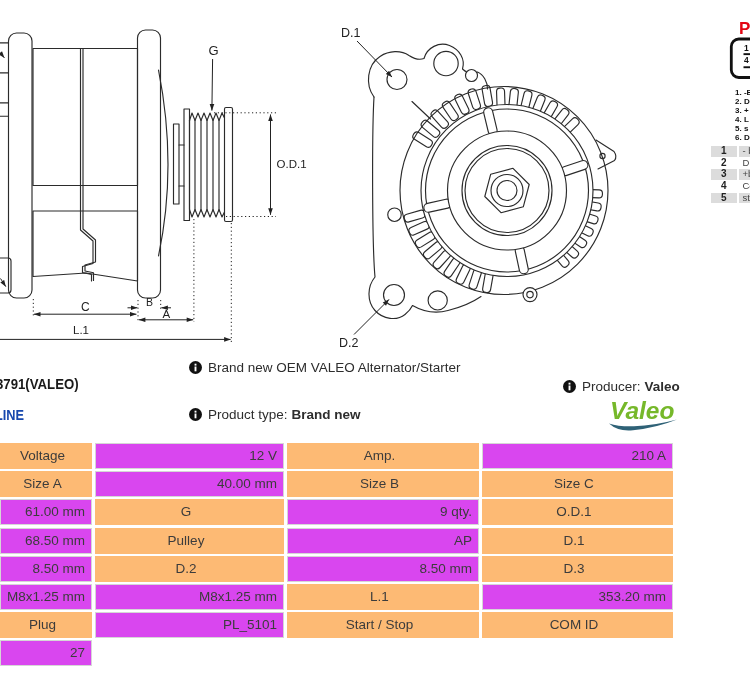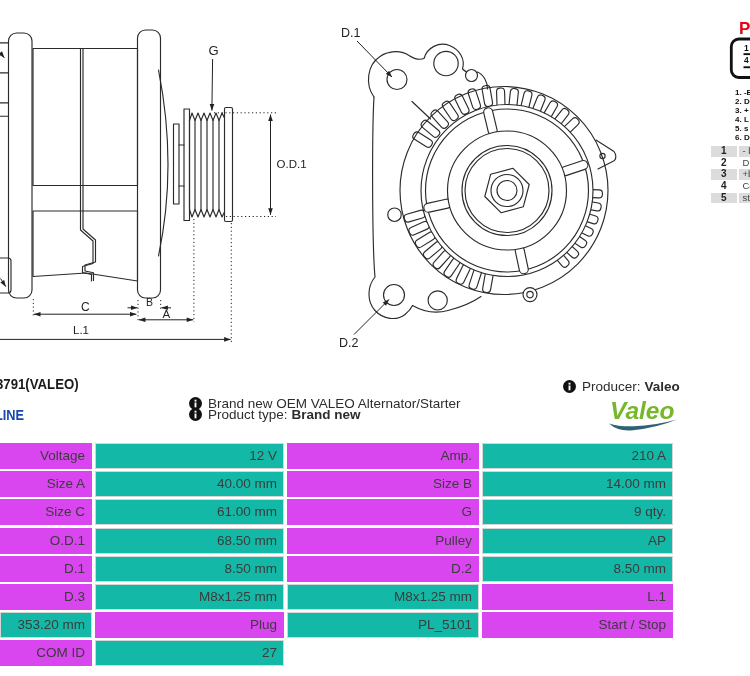--- a/index.html
+++ b/index.html
@@ -19,31 +19,31 @@
   .pin-row.odd .pin-num,.pin-row.odd .pin-desc{background:#dcdcdc;}
 
   
   .prod-code{position:absolute;left:-4px;top:376px;font-size:15px;line-height:16px;font-weight:bold;color:#1a1a1a;white-space:nowrap;
              transform:scaleX(0.88);transform-origin:0 0;}
   .prod-line{position:absolute;left:-5px;top:407px;font-size:14.5px;line-height:16px;font-weight:bold;white-space:nowrap;
              transform:scaleX(0.88);transform-origin:0 0;}
   .info-line{position:absolute;display:flex;align-items:center;font-size:13.5px;color:#2d2d2d;white-space:nowrap;}
   .info-line .txt{margin-left:6px;}
   .info-line b{margin-left:4px;font-weight:bold;}
-  .il1{left:189px;top:396px;}
+  .il1{left:189px;top:360px;}
   .il2{left:189px;top:407px;text-align:right;}
   .il3{left:563px;top:379px;}
   .info-icon{width:13px;height:13px;flex:0 0 13px;}
 
   
   .spec{position:absolute;left:0;top:443px;display:grid;
         grid-template-columns:92px 189px 192px 191px;column-gap:3px;row-gap:2.2px;}
-  .spec .lab{background:#d946ef;font-size:13.5px;color:#3c3c3c;text-align:right;
+  .spec .lab{background:#fdba74;font-size:13.5px;color:#3c3c3c;text-align:center;
              padding-right:7px;height:26px;line-height:26px;}
-  .spec .val{background:#14b8a6;border:1px solid #d6d6d6;box-sizing:border-box;font-size:13.5px;color:#3c3c3c;
+  .spec .val{background:#d946ef;border:1px solid #d6d6d6;box-sizing:border-box;font-size:13.5px;color:#3c3c3c;
              text-align:right;padding-right:6px;height:26px;line-height:24px;}
 </style>
 </head>
 <body>
 
 <div class="stage">
 
   <svg class="abs" style="left:0;top:0" width="312" height="350" viewBox="0 0 312 350">
     <defs>
       <marker id="ah" markerWidth="9" markerHeight="7" refX="6.8" refY="2.6" orient="auto-start-reverse" markerUnits="userSpaceOnUse">
@@ -283,21 +283,20 @@
 
   <div class="spec">
     <div class="lab">Voltage</div>
     <div class="val">12 V</div>
     <div class="lab">Amp.</div>
     <div class="val">210 A</div>
 
     <div class="lab">Size A</div>
     <div class="val">40.00 mm</div>
     <div class="lab">Size B</div>
-    <div class="val">14.00 mm</div>
 
     <div class="lab">Size C</div>
     <div class="val">61.00 mm</div>
     <div class="lab">G</div>
     <div class="val">9 qty.</div>
 
     <div class="lab">O.D.1</div>
     <div class="val">68.50 mm</div>
     <div class="lab">Pulley</div>
     <div class="val">AP</div>

